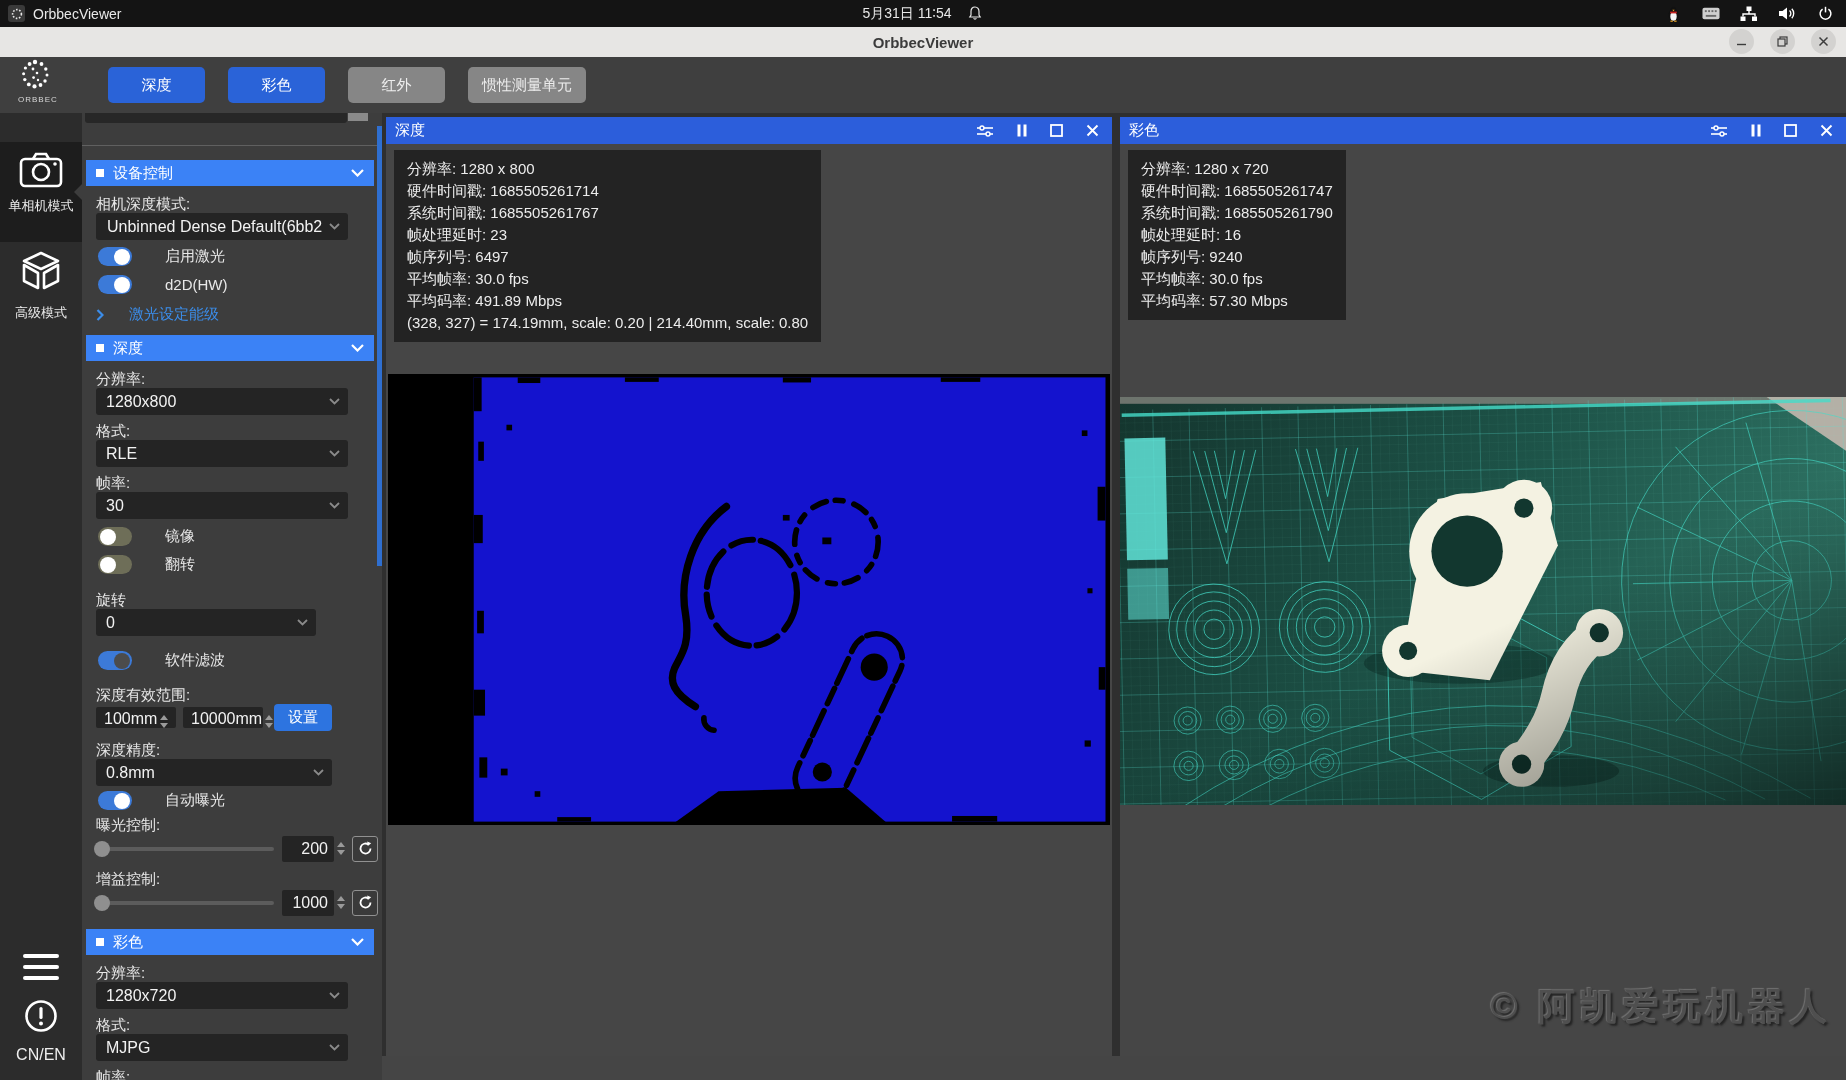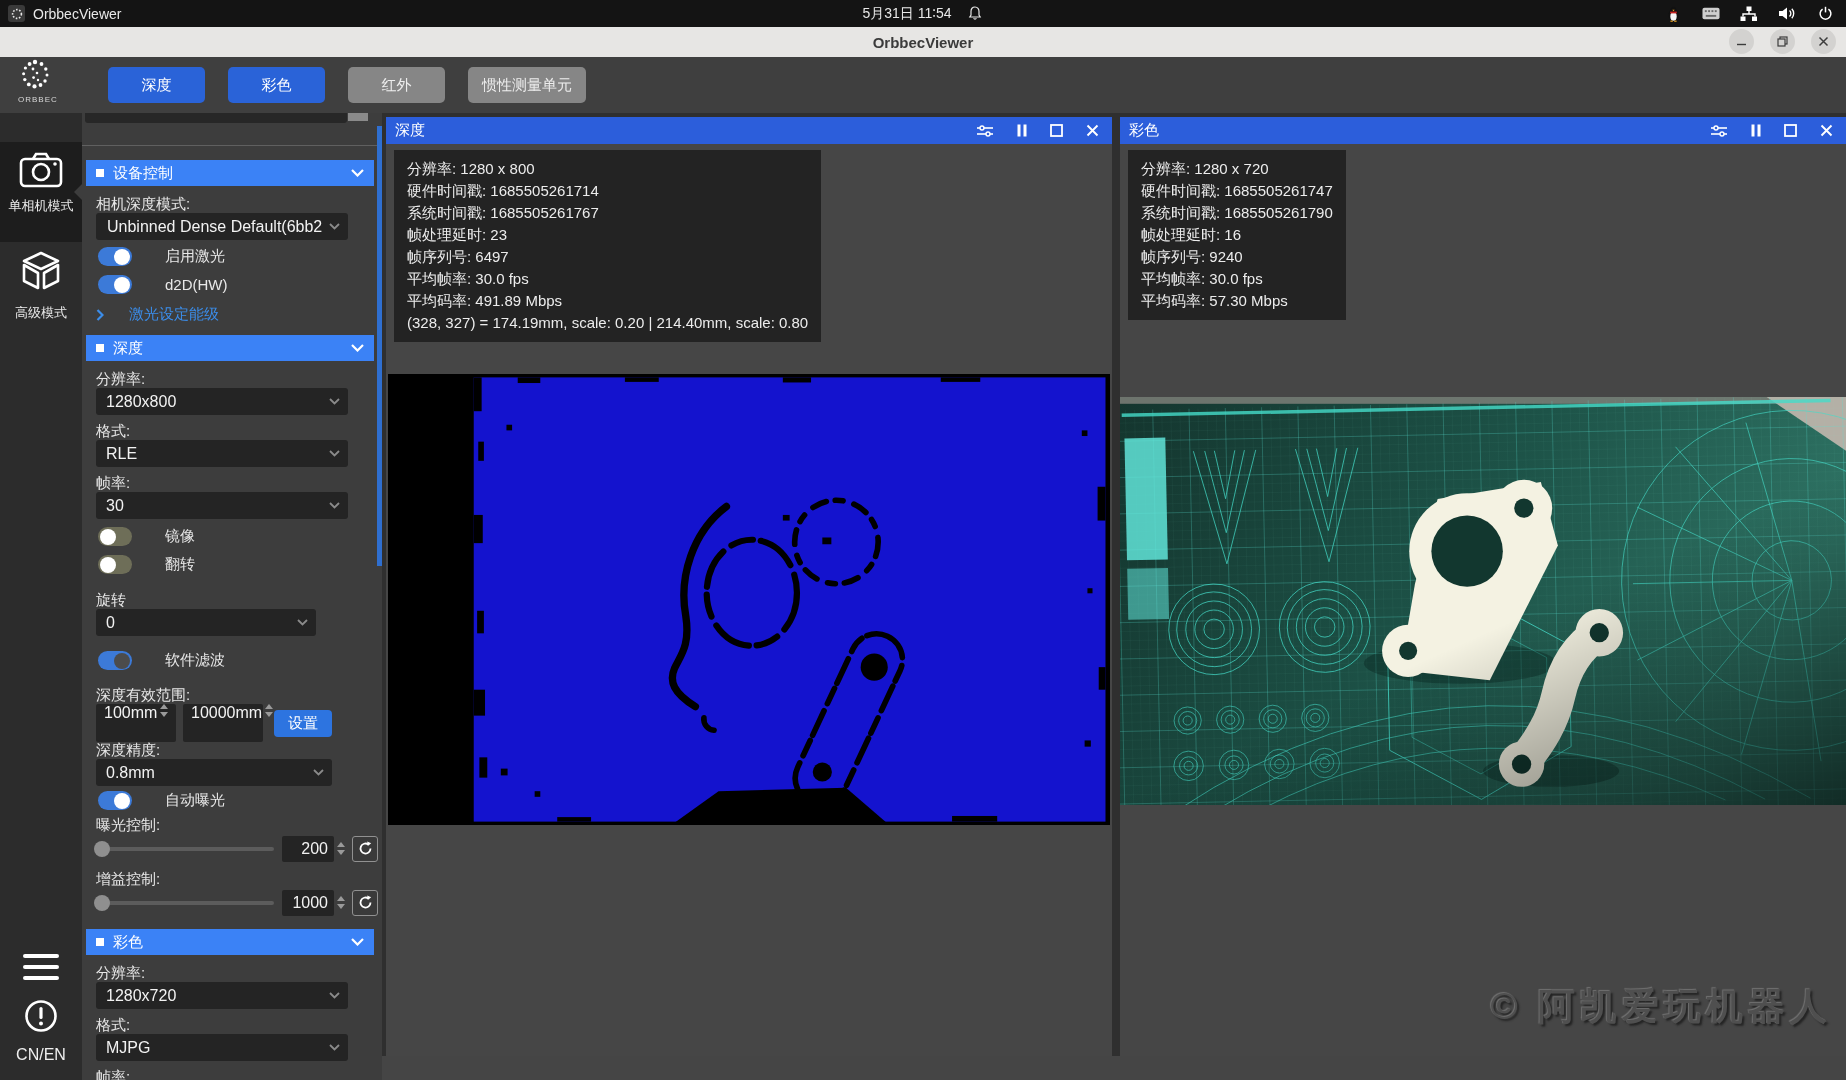--- a/index.html
+++ b/index.html
@@ -63,22 +63,22 @@
   .toggle { width:34px; height:19px; border-radius:10px; position:relative; flex:0 0 auto; }
   .toggle.on { background:#3c7ad8; }
   .toggle.off { background:#6e6e58; }
   .knob { position:absolute; top:1.5px; width:16px; height:16px; border-radius:50%; background:#fff; }
   .toggle.on .knob { right:2px; }
   .toggle.off .knob { left:2px; }
   .toggle.on .knob.dark { background:#4c4c4c; }
   .toggle-label { color:#e8e8e8; font-size:15px; }
   .link-row { position:absolute; left:14px; display:flex; align-items:center; gap:25px;
     color:#3b8dea; font-size:15px; }
-  .spin { height:38px; background:#242424; border-radius:2px; color:#f2f2f2; font-size:16px;
-    display:flex; align-items:flex-start; padding:0 2px 0 8px; position:relative; }
+  .spin { height:21px; background:#242424; border-radius:2px; color:#f2f2f2; font-size:16px;
+    display:flex; align-items:flex-end; padding:0 2px 0 8px; position:relative; }
   .spin-arrows { display:flex; flex-direction:column; justify-content:center; gap:3px; margin-left:3px; }
   .arr-up { width:0; height:0; border-left:4px solid transparent; border-right:4px solid transparent; border-bottom:5px solid #9a9a9a; }
   .arr-dn { width:0; height:0; border-left:4px solid transparent; border-right:4px solid transparent; border-top:5px solid #9a9a9a; }
   .btn-blue { background:#2d74e0; color:#fff; border:none; border-radius:4px; font-size:15px;
     height:27px; display:flex; align-items:center; justify-content:center; }
   .range-row { position:absolute; left:14px; display:flex; align-items:center; }
   .slider-row { position:absolute; left:14px; display:flex; align-items:center; height:27px; }
   .slider { width:178px; height:4px; background:#5c5c5c; border-radius:2px; position:relative; }
   .slider .sknob { position:absolute; left:-2px; top:-6px; width:16px; height:16px; border-radius:50%; background:#8f8f8f; }
   .valbox { width:52px; height:26px; background:#242424; border-radius:2px; color:#f2f2f2;

